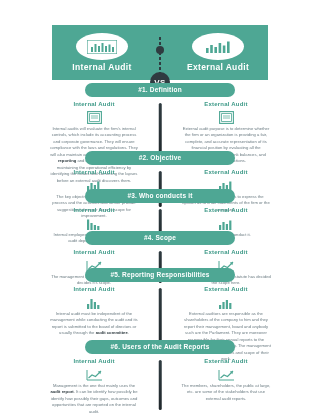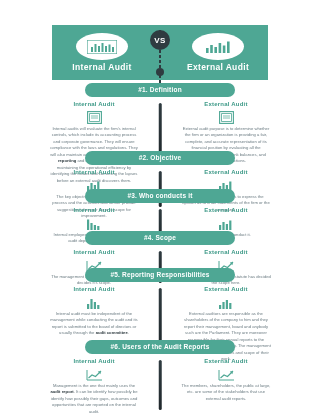--- a/index.html
+++ b/index.html
@@ -46,26 +46,26 @@
     color: #ffffff;
     font-size: 8.5px;
     font-weight: bold;
     letter-spacing: .35px;
     white-space: nowrap;
   }
 
   
   .vs-wrap {
     position: absolute;
-    left: 50%; top: 5px;
+    left: 50%; top: 12px;
     transform: translateX(-50%);
     height: 55px;
     width: 22px;
     display: flex;
-    align-items: flex-start;
+    align-items: flex-end;
     justify-content: center;
   }
   .vs-dots {
     position: absolute;
     left: 50%; top: 0;
     transform: translateX(-50%);
     width: 2px; height: 55px;
     background-image: linear-gradient(#2f3b40 55%, transparent 0);
     background-size: 2px 5px;
     background-repeat: repeat-y;

